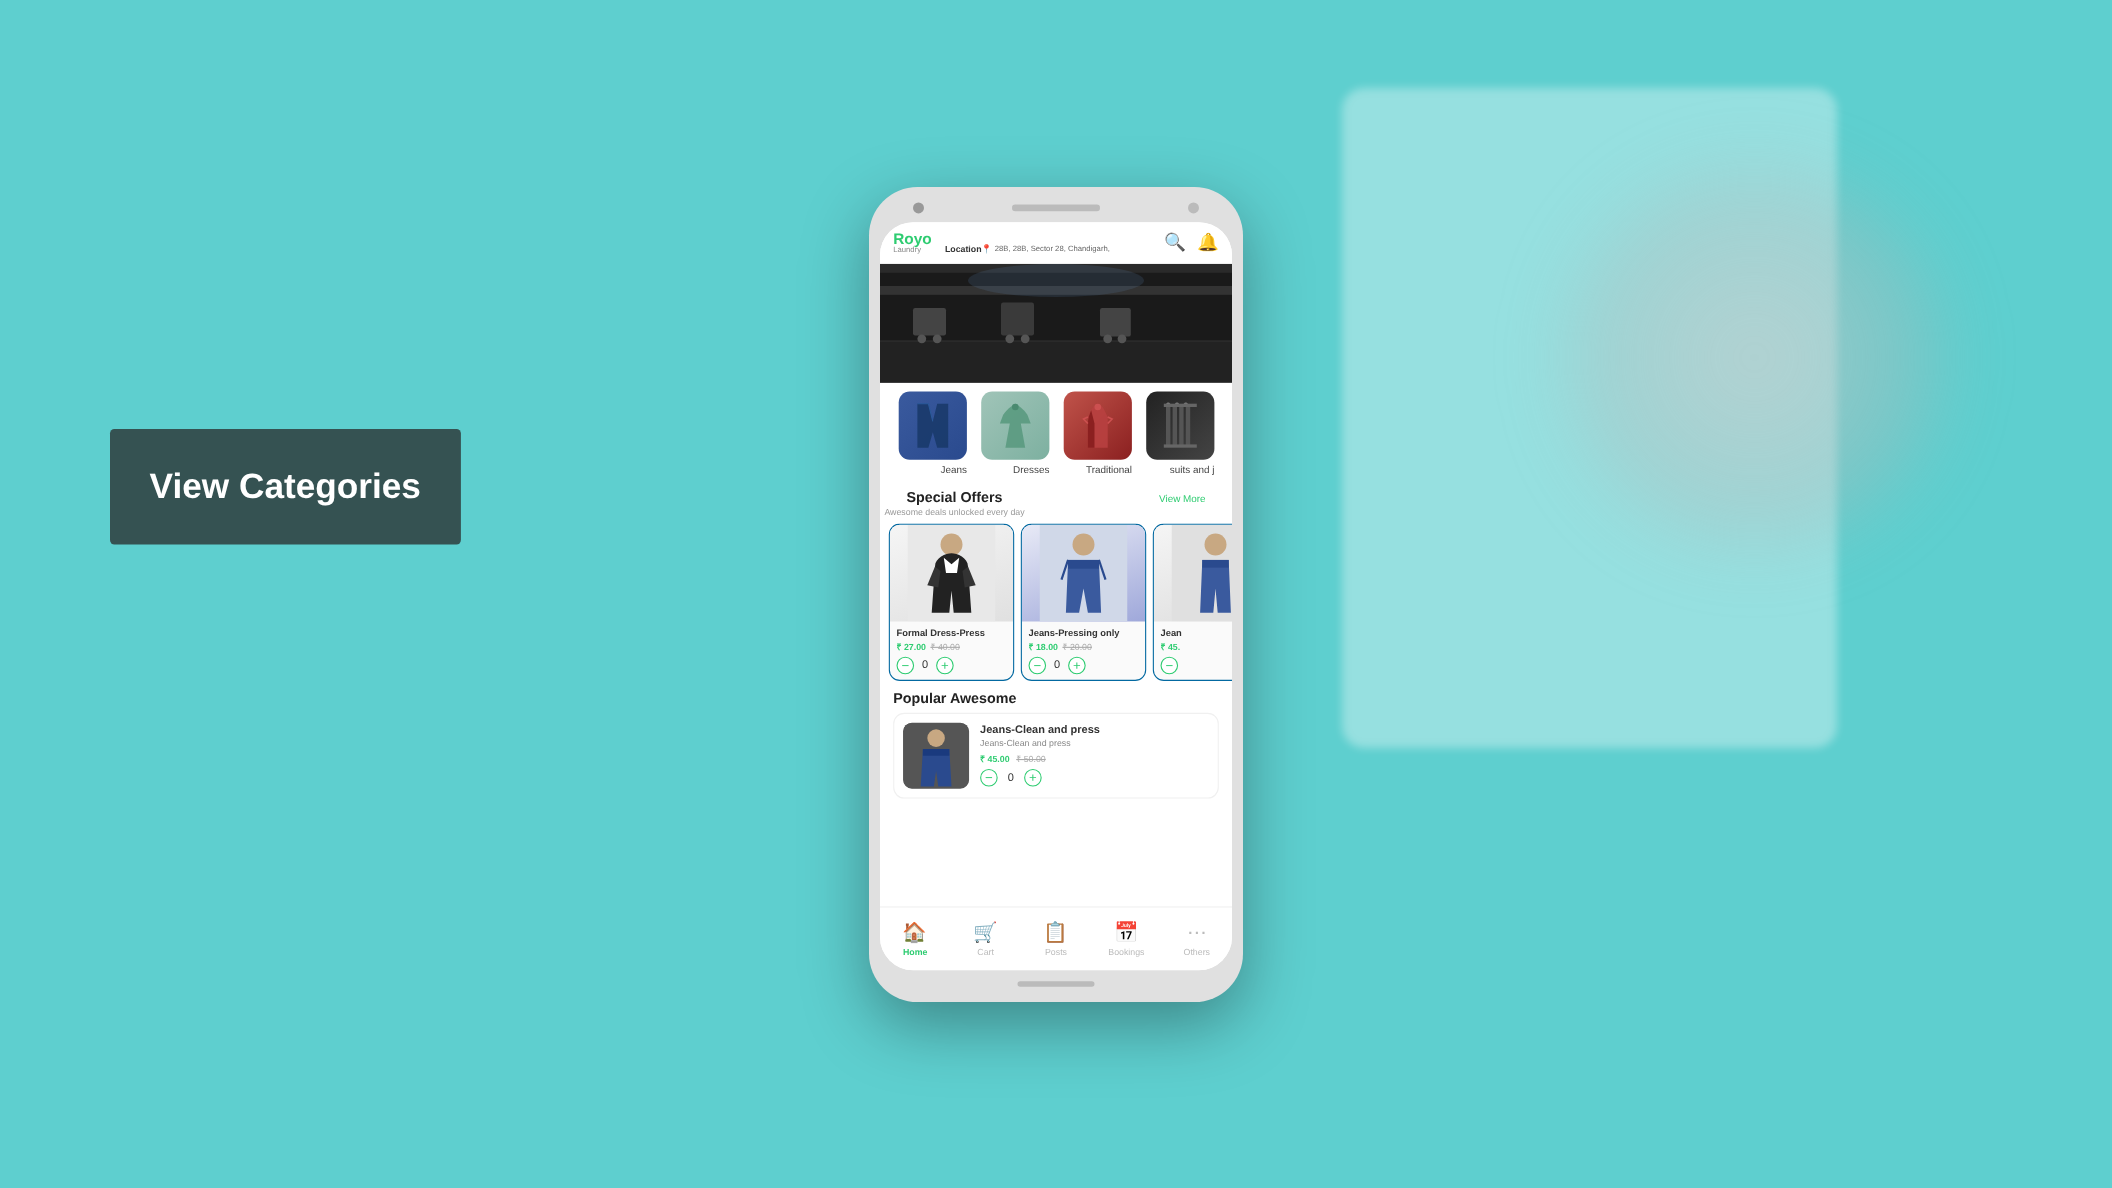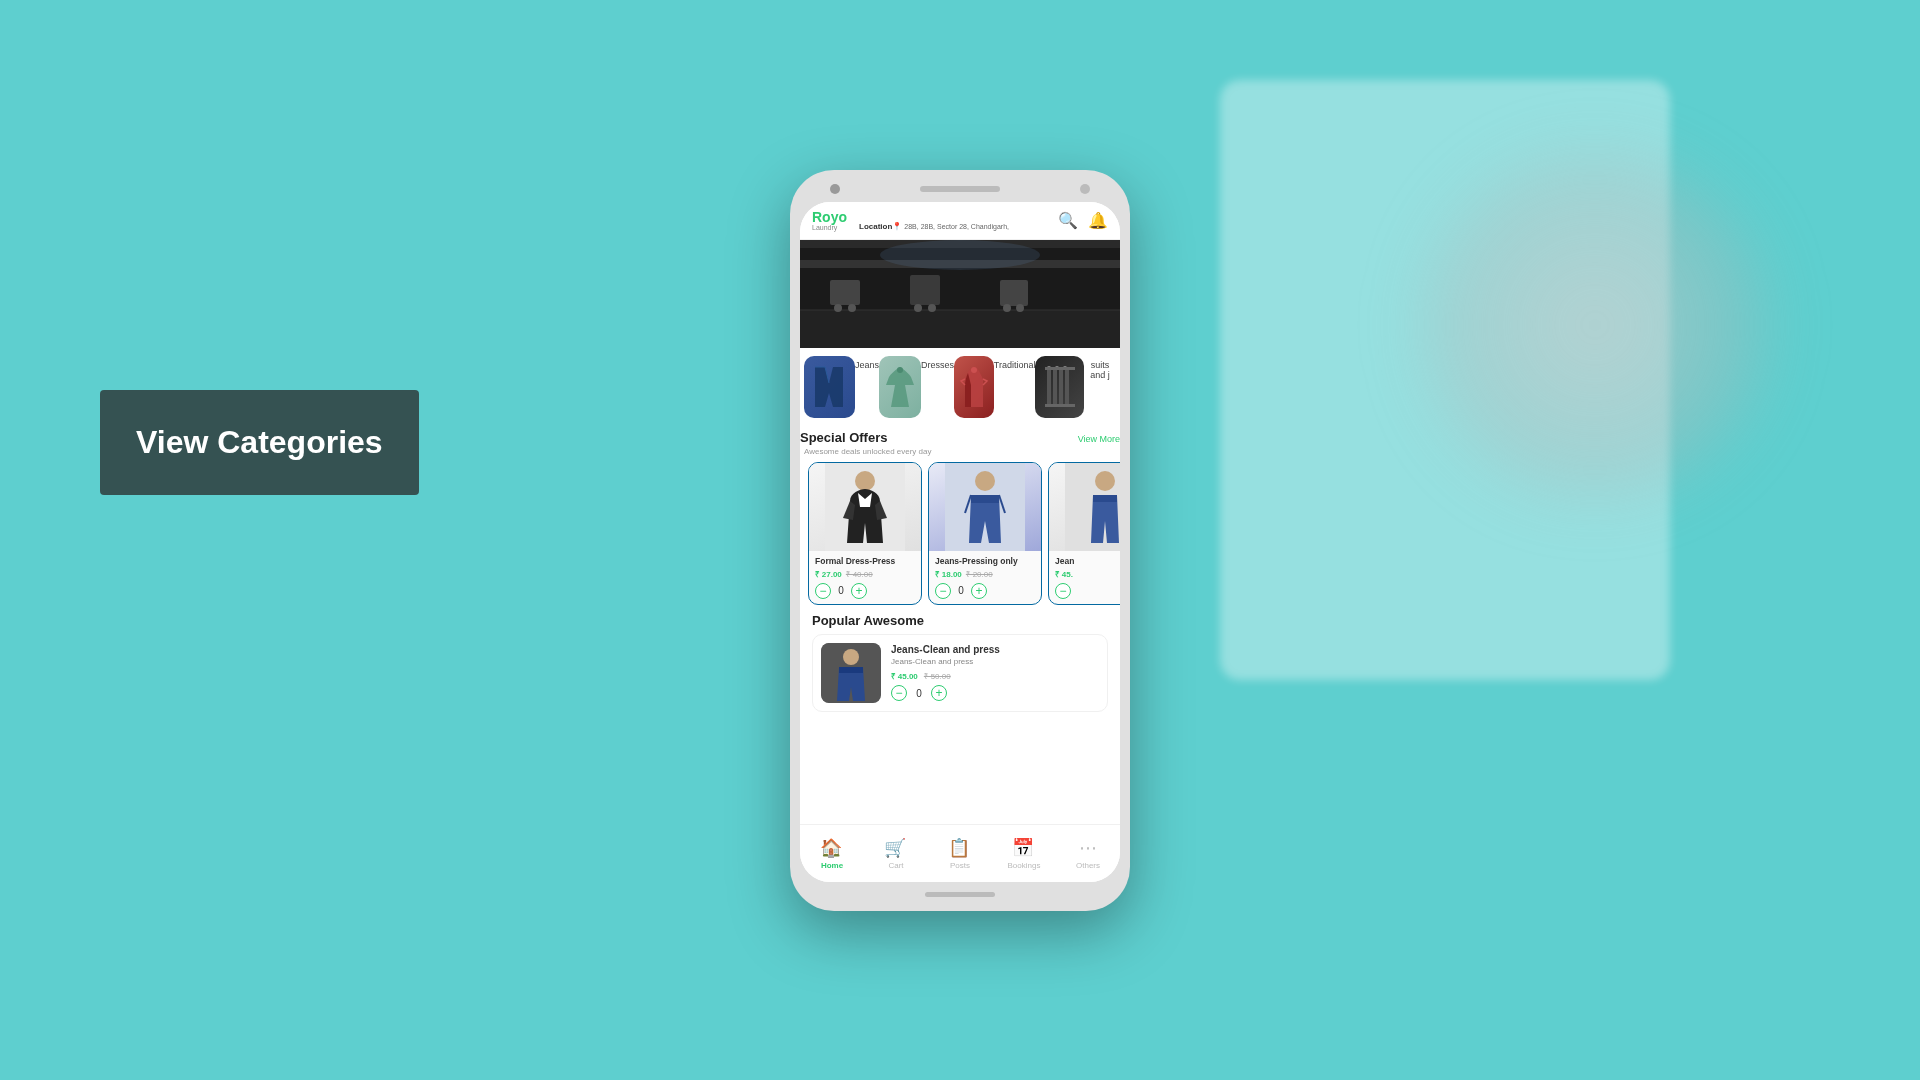--- a/index.html
+++ b/index.html
@@ -168,22 +168,22 @@
     
     .categories-row {
       display: flex;
       gap: 0;
       padding: 8px 4px 4px;
       overflow: hidden;
     }
 
     .category-item {
       display: flex;
-      flex-direction: row;
-      align-items: flex-start;
+      flex-direction: column;
+      align-items: flex-end;
       min-width: 75px;
       cursor: pointer;
     }
 
     .category-img {
       width: 62px;
       height: 62px;
       border-radius: 10px;
       overflow: hidden;
       background: #ddd;
@@ -203,21 +203,21 @@
       color: #444;
       margin-top: 4px;
       text-align: center;
     }
 
     
     .section-header {
       display: flex;
       justify-content: space-between;
       align-items: baseline;
-      padding: 8px 0 2px;
+      padding: 8px 24px 2px;
     }
 
     .section-title {
       font-size: 13px;
       font-weight: 700;
       color: #222;
     }
 
     .section-sub {
       font-size: 8px;

